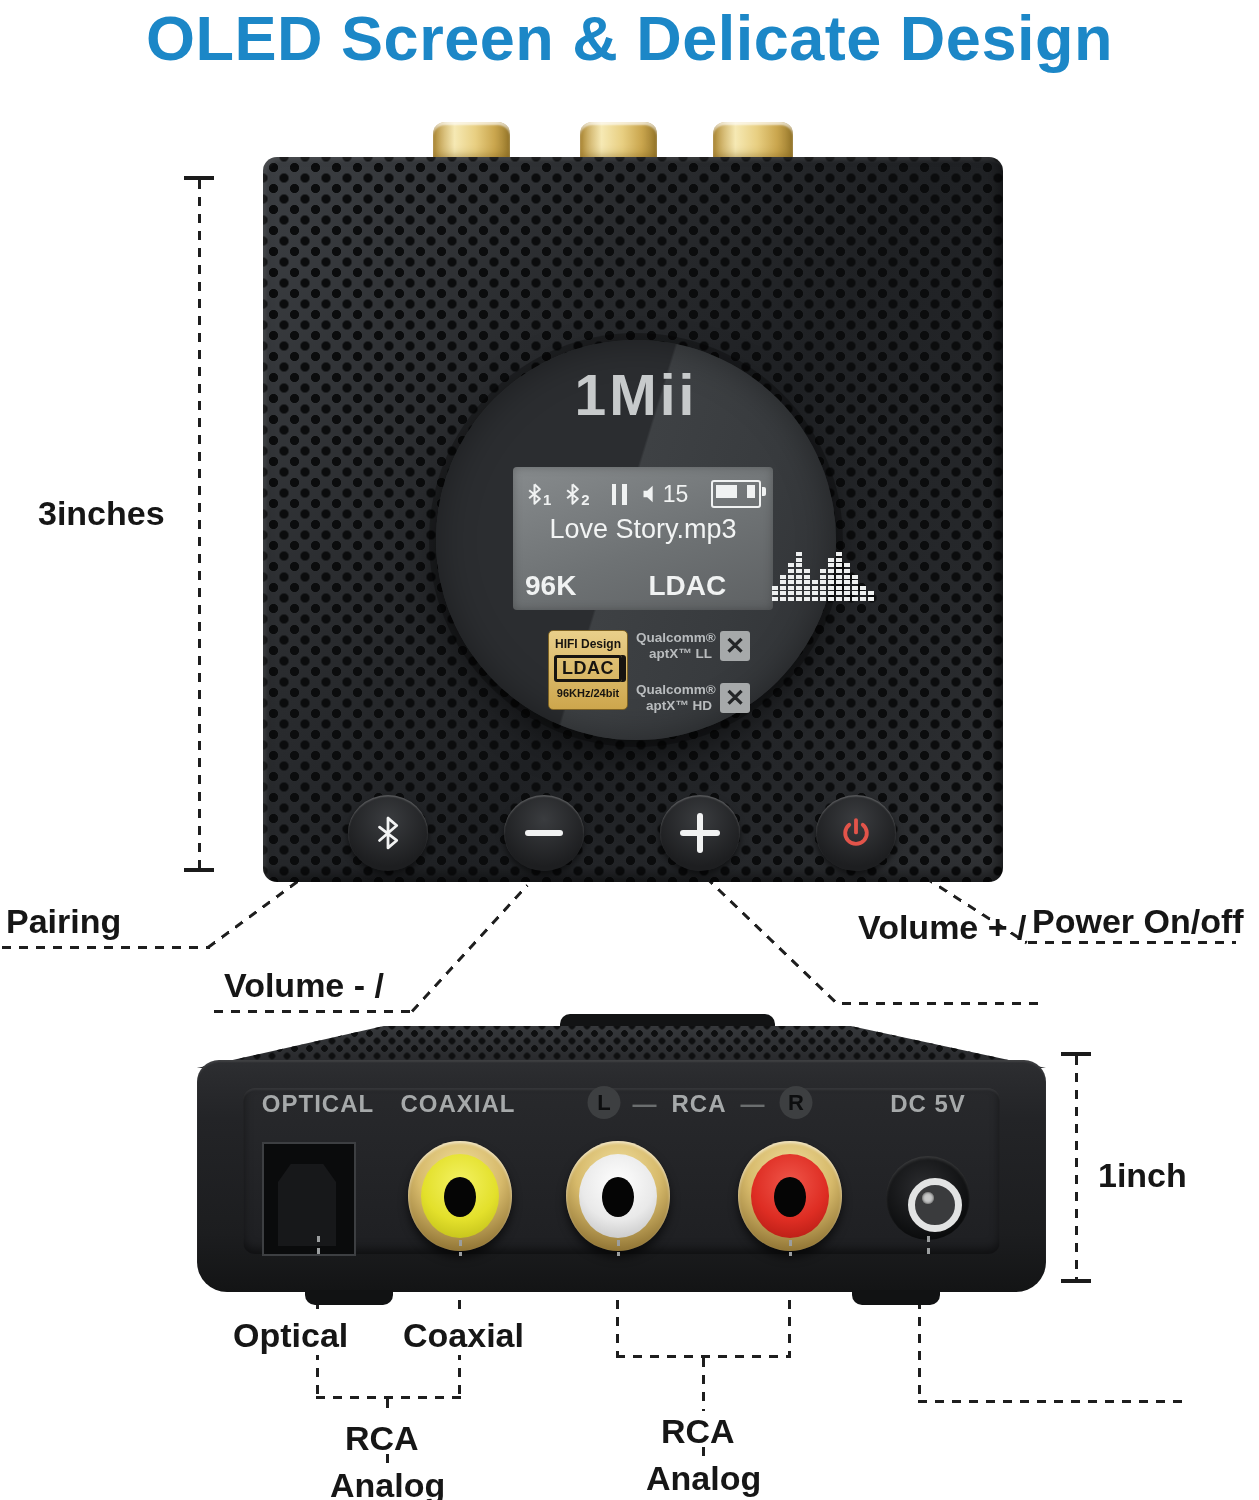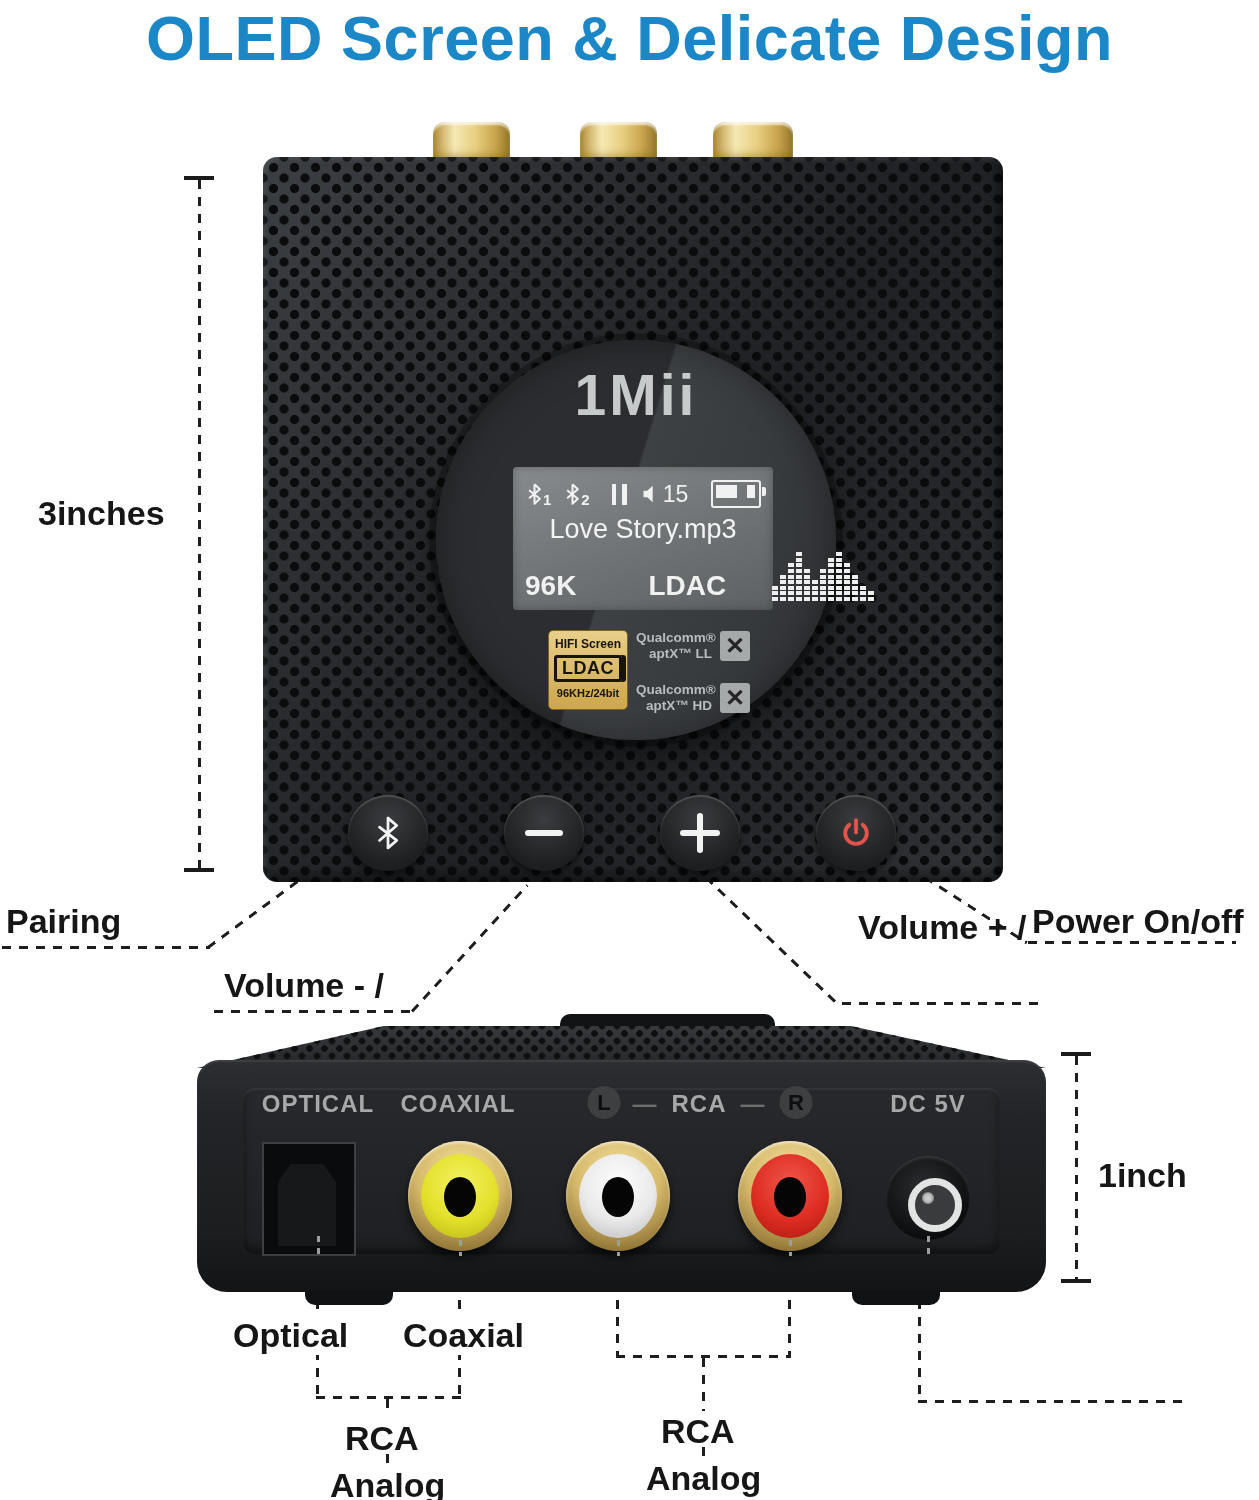--- a/index.html
+++ b/index.html
@@ -184,21 +184,21 @@
               <div class="eq-bar" style="height: 50.4px;"></div>
               <div class="eq-bar" style="height: 39.2px;"></div>
               <div class="eq-bar" style="height: 28px;"></div>
               <div class="eq-bar" style="height: 16.8px;"></div>
               <div class="eq-bar" style="height: 11.2px;"></div>
             </span>
         </div>
       </div>
 
       <div class="gold-badge">
-        <div class="l1">HIFI Screen</div>
+        <div class="l1">HIFI Design</div>
         <div><span class="l2">LDAC</span></div>
         <div class="l3">96KHz/24bit</div>
       </div>
       <div class="aptx" style="top:290px;">
         <div class="txt">
           <div>Qualcomm®</div>
           <div>aptX™ LL</div>
         </div>
         <div class="xbox">✕</div>
       </div>

